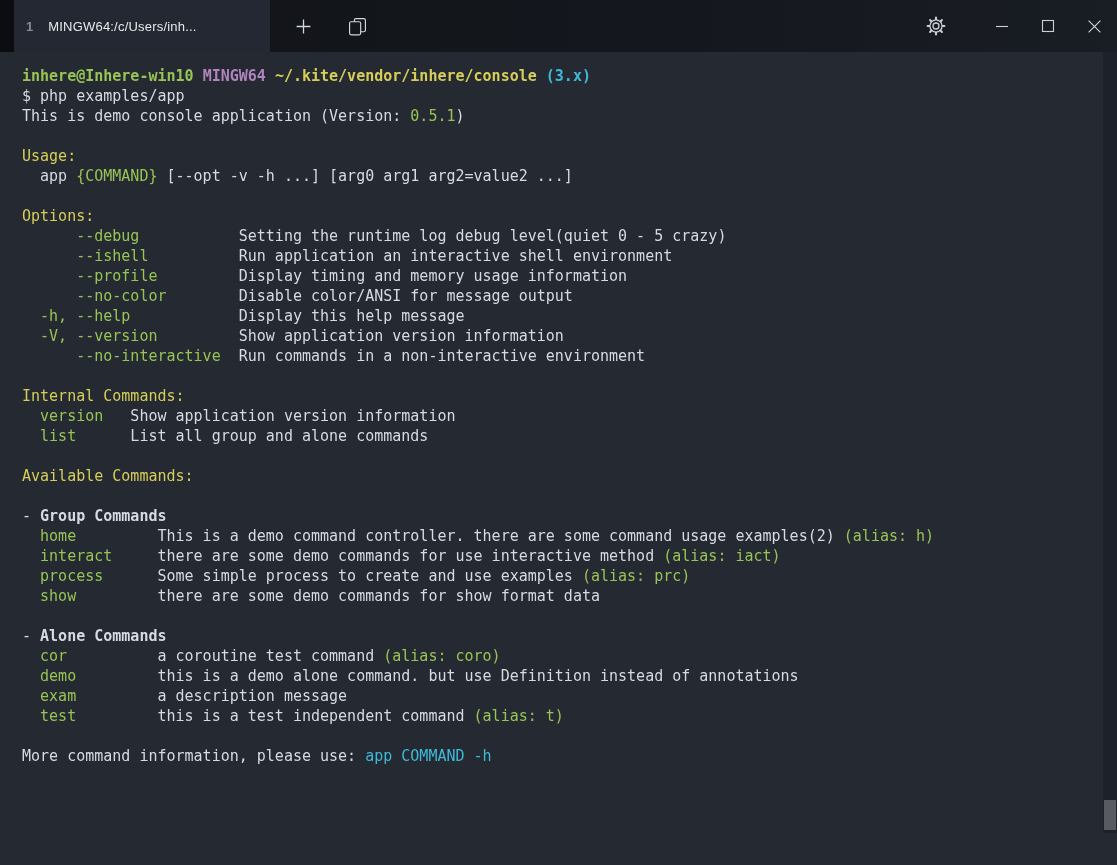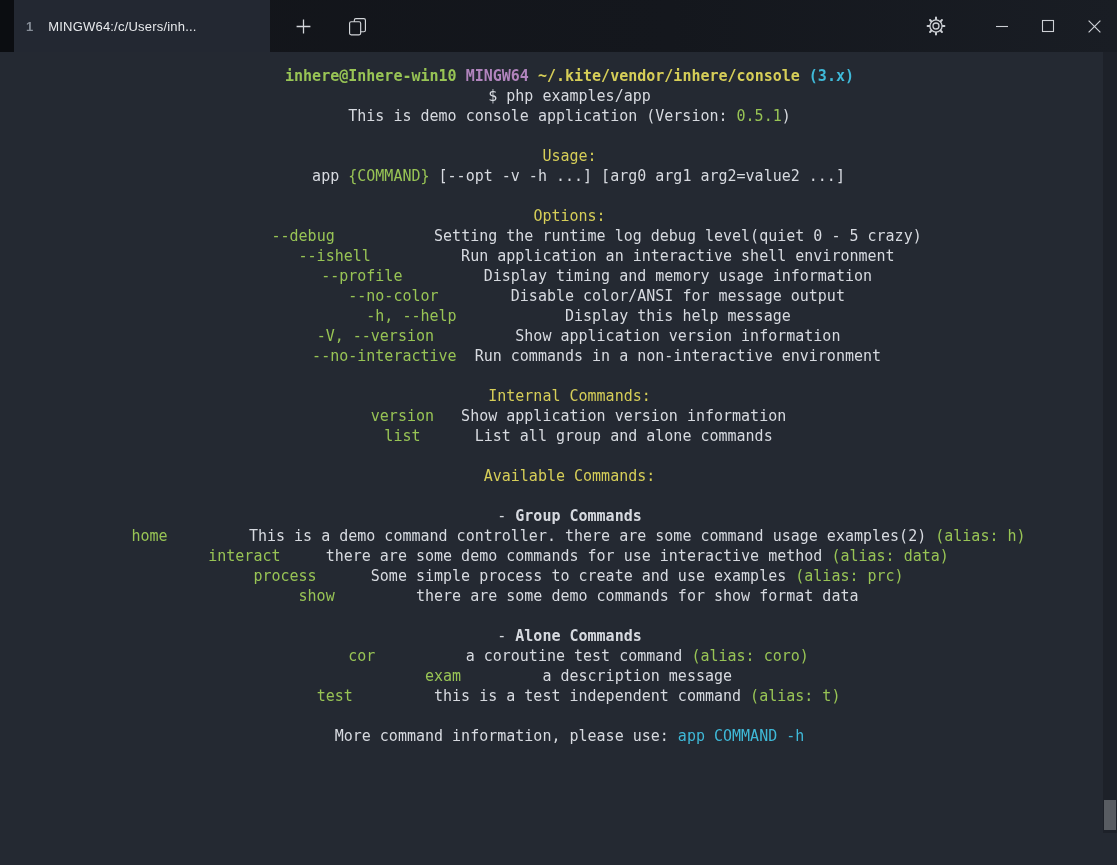--- a/index.html
+++ b/index.html
@@ -37,21 +37,20 @@
   .settings-btn{margin-right:20px;}
   
   .terminal{
     position:relative; height:720px;
     background:var(--term-bg,#242932);
     font-family:"DejaVu Sans Mono","Liberation Mono",monospace;
     font-size:15px; line-height:20px;
     padding:14px 0 0 22px; box-sizing:border-box;
     color:var(--fg,#d7dae0);
     cursor:text;
-    text-align:center;
   }
   .line{white-space:pre; min-height:20px;}
   .fg{color:var(--fg,#d7dae0);}
   .green{color:var(--green,#98c455);}
   .yellow{color:var(--yellow,#d6ce58);}
   .cyan{color:var(--cyan,#3fb9d8);}
   .magenta{color:var(--magenta,#b184bd);}
   .b{font-weight:bold;}
   
   .scrollbar{
@@ -152,26 +151,27 @@
         <div class="line"><span class="fg">      </span><span class="green">--no-interactive</span><span class="fg">  Run commands in a non-interactive environment</span></div>
         <div class="line"></div>
         <div class="line"><span class="yellow">Internal Commands:</span></div>
         <div class="line"><span class="fg">  </span><span class="green">version</span><span class="fg">   Show application version information</span></div>
         <div class="line"><span class="fg">  </span><span class="green">list</span><span class="fg">      List all group and alone commands</span></div>
         <div class="line"></div>
         <div class="line"><span class="yellow">Available Commands:</span></div>
         <div class="line"></div>
         <div class="line"><span class="fg">- </span><span class="fg b">Group Commands</span></div>
         <div class="line"><span class="fg">  </span><span class="green">home</span><span class="fg">         This is a demo command controller. there are some command usage examples(2) </span><span class="green">(alias: h)</span></div>
-        <div class="line"><span class="fg">  </span><span class="green">interact</span><span class="fg">     there are some demo commands for use interactive method </span><span class="green">(alias: data)</span></div>
+        <div class="line"><span class="fg">  </span><span class="green">interact</span><span class="fg">     there are some demo commands for use interactive method </span><span class="green">(alias: iact)</span></div>
         <div class="line"><span class="fg">  </span><span class="green">process</span><span class="fg">      Some simple process to create and use examples </span><span class="green">(alias: prc)</span></div>
         <div class="line"><span class="fg">  </span><span class="green">show</span><span class="fg">         there are some demo commands for show format data</span></div>
         <div class="line"></div>
         <div class="line"><span class="fg">- </span><span class="fg b">Alone Commands</span></div>
         <div class="line"><span class="fg">  </span><span class="green">cor</span><span class="fg">          a coroutine test command </span><span class="green">(alias: coro)</span></div>
+        <div class="line"><span class="fg">  </span><span class="green">demo</span><span class="fg">         this is a demo alone command. but use Definition instead of annotations</span></div>
         <div class="line"><span class="fg">  </span><span class="green">exam</span><span class="fg">         a description message</span></div>
         <div class="line"><span class="fg">  </span><span class="green">test</span><span class="fg">         this is a test independent command </span><span class="green">(alias: t)</span></div>
         <div class="line"></div>
         <div class="line"><span class="fg">More command information, please use: </span><span class="cyan">app COMMAND -h</span></div>
       </div>
     <div class="scrollbar">
       <div class="scroll-thumb"></div>
     </div>
   </div>
 

